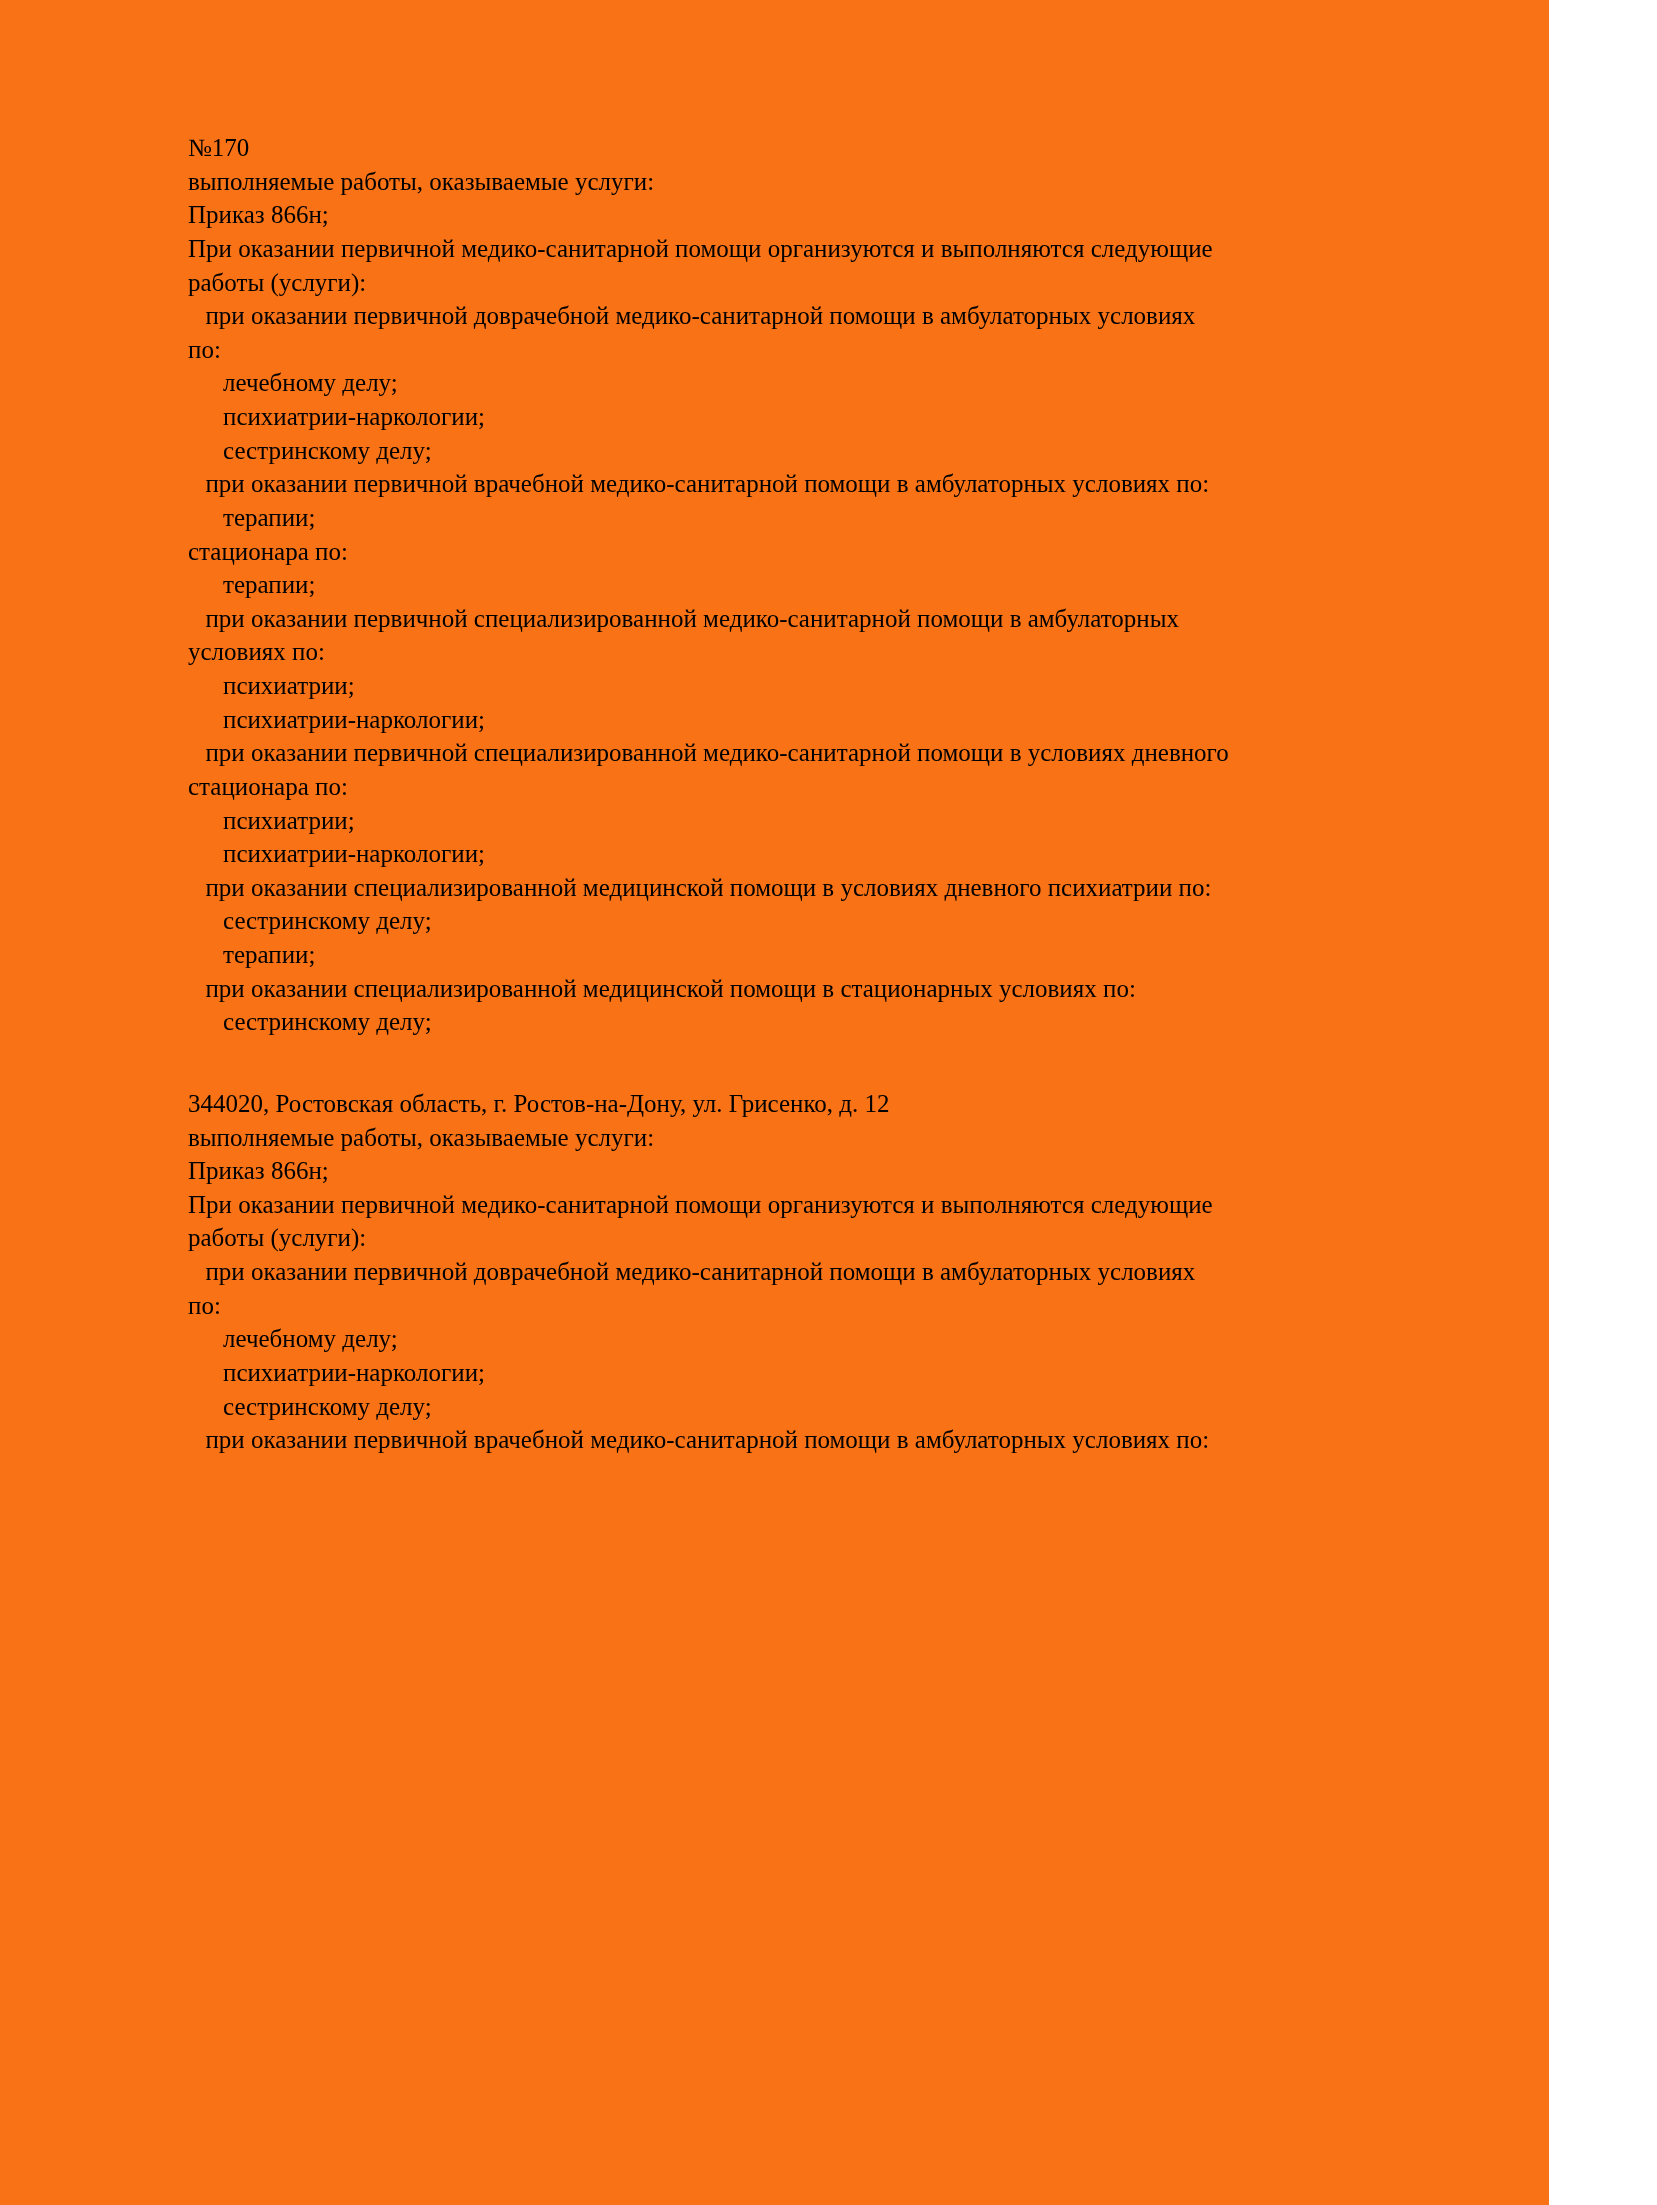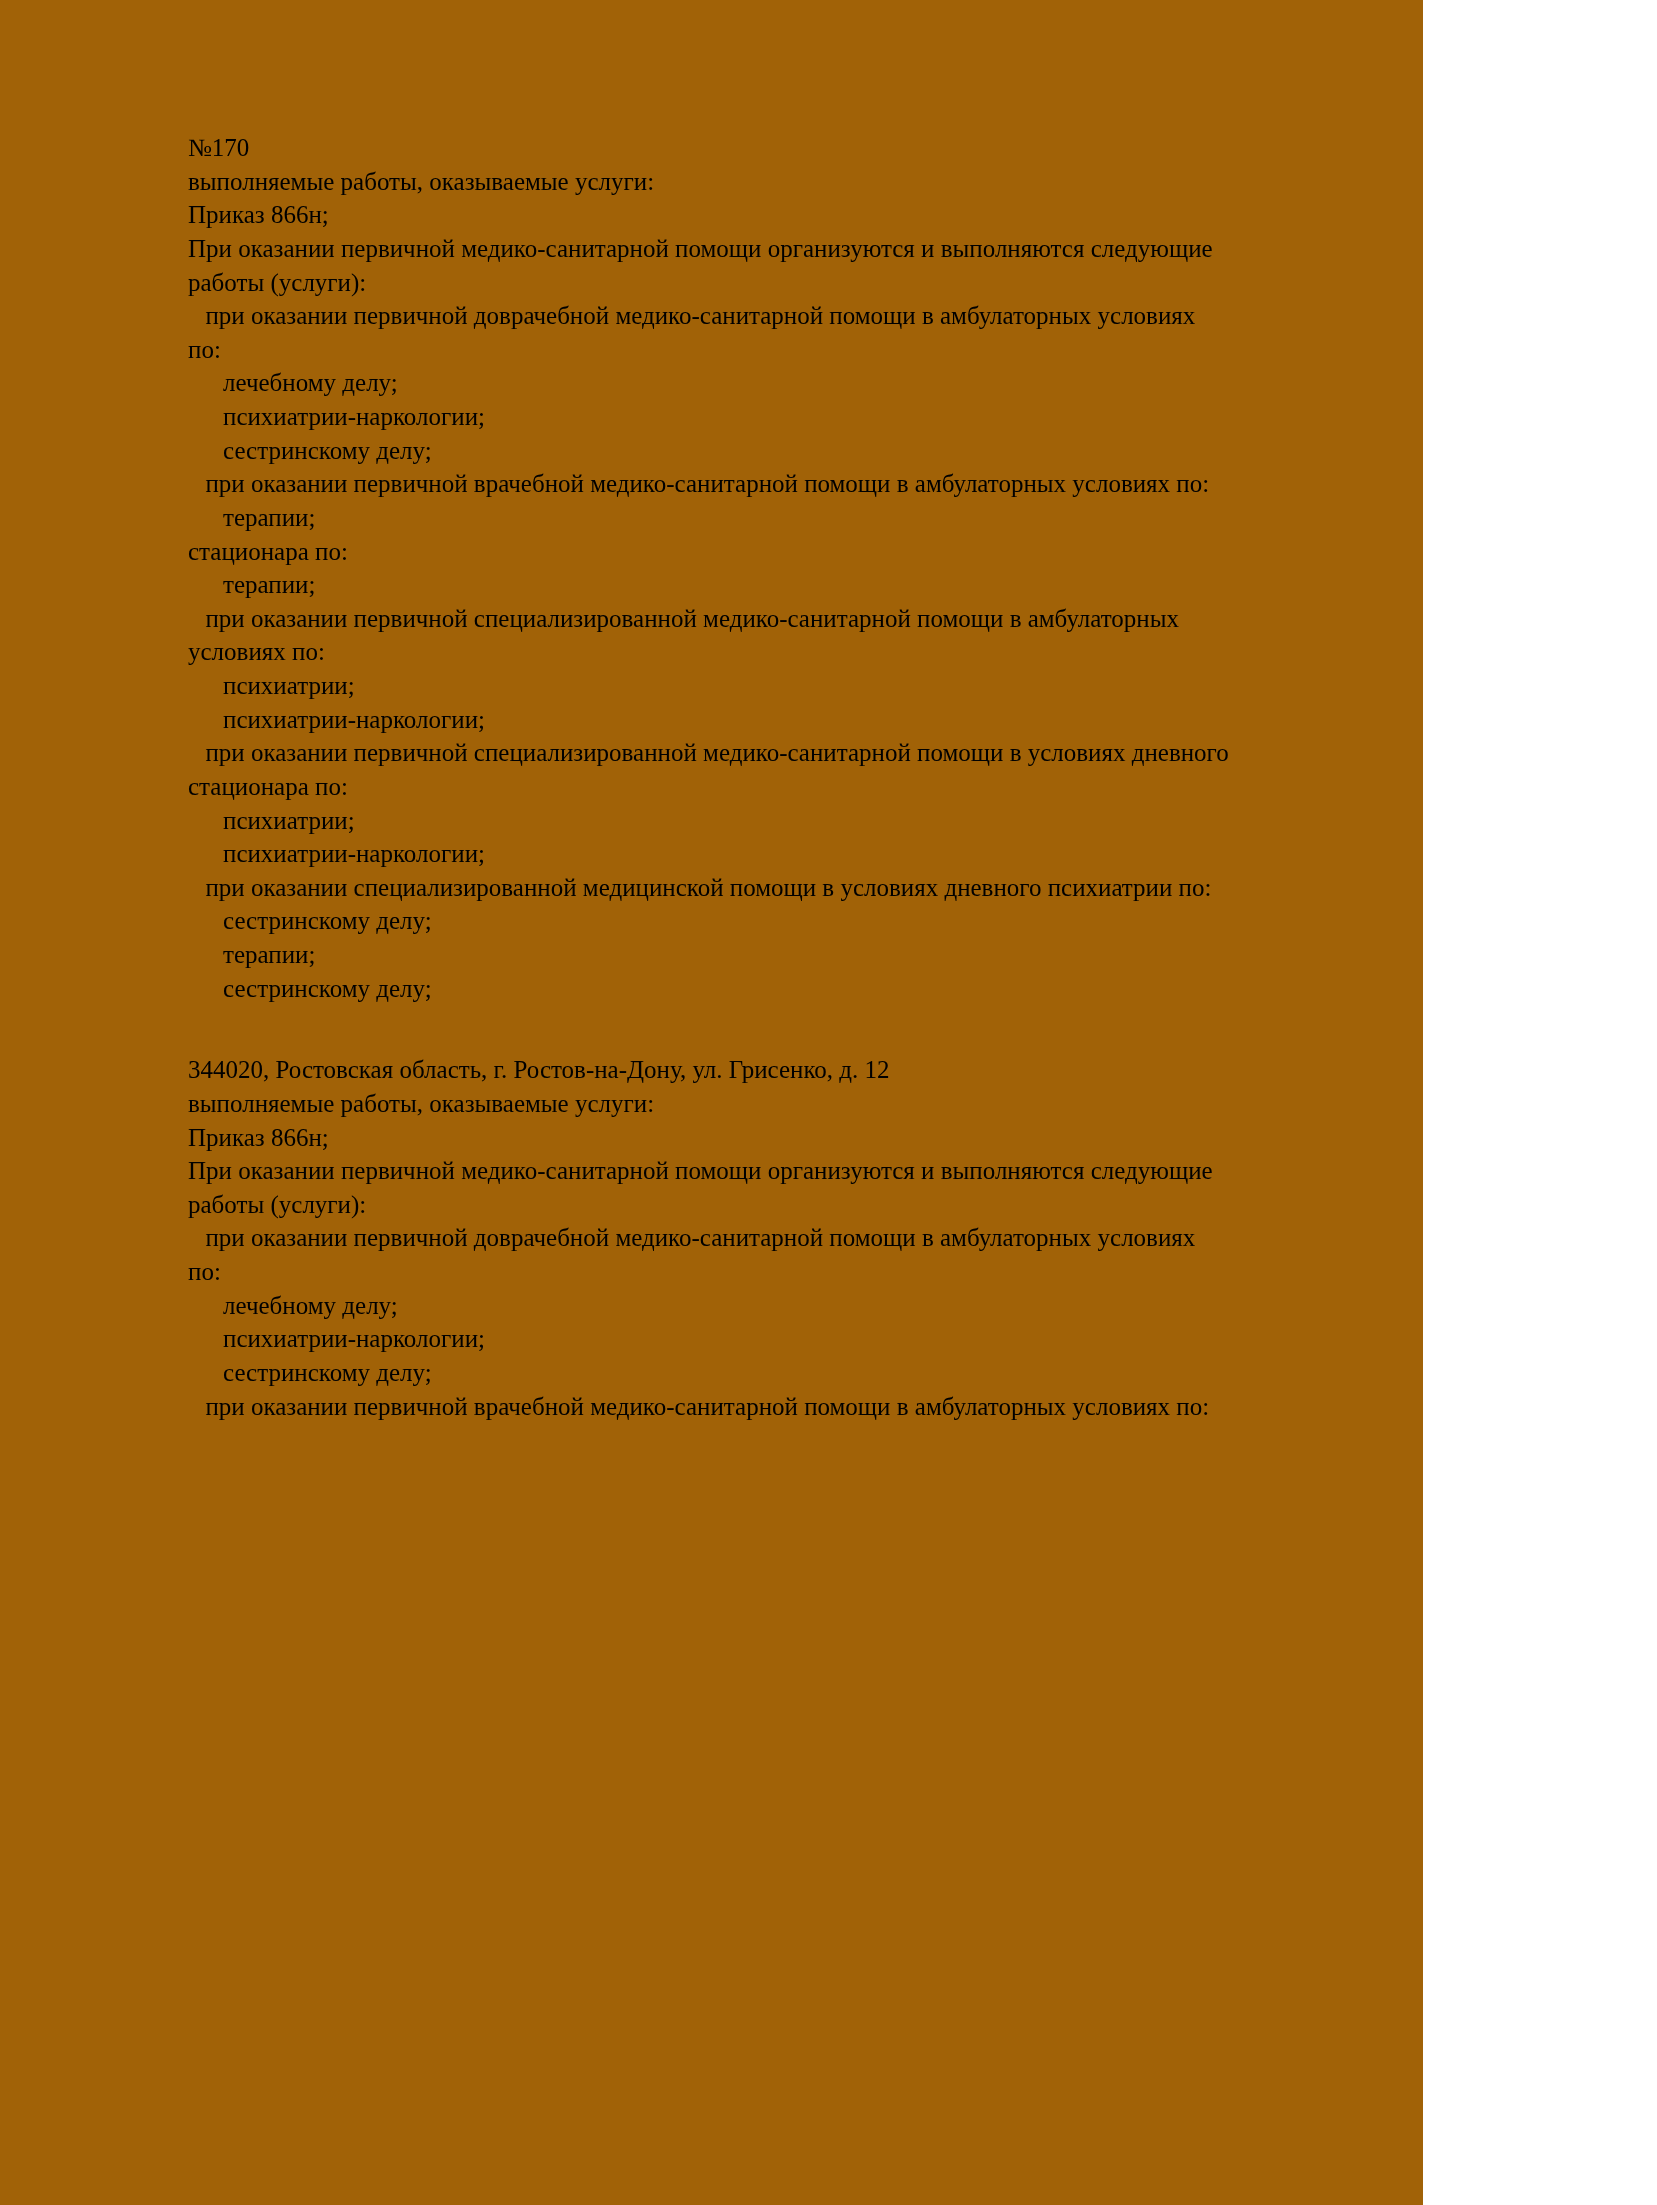--- a/index.html
+++ b/index.html
@@ -5,25 +5,25 @@
   html, body {
     margin: 0;
     padding: 0;
     background: #ffffff;
   }
   body {
     font-family: "Liberation Serif", "DejaVu Serif", serif;
     color: #000000;
   }
   .page {
-    width: 1423px;
+    width: 1549px;
     height: 2205px;
     box-sizing: border-box;
     padding: 131px 180px 80px 188px;
-    background: #a16207;
+    background: #f97316;
     position: relative;
   }
   .doc {
     font-size: 25px;
     line-height: 1.345;
   }
   .line {
     white-space: pre-wrap;
     text-indent: 0;
   }
@@ -60,20 +60,21 @@
       <div class="line ind-0">условиях по:</div>
       <div class="line ind-2">психиатрии;</div>
       <div class="line ind-2">психиатрии-наркологии;</div>
       <div class="line ind-1">при оказании первичной специализированной медико-санитарной помощи в условиях дневного</div>
       <div class="line ind-0">стационара по:</div>
       <div class="line ind-2">психиатрии;</div>
       <div class="line ind-2">психиатрии-наркологии;</div>
       <div class="line ind-1">при оказании специализированной медицинской помощи в условиях дневного психиатрии по:</div>
       <div class="line ind-2">сестринскому делу;</div>
       <div class="line ind-2">терапии;</div>
+      <div class="line ind-1">при оказании специализированной медицинской помощи в стационарных условиях по:</div>
       <div class="line ind-2">сестринскому делу;</div>
     </div>
 
     <div class="spacer"></div>
 
     <div class="block">
       <div class="line ind-0">344020, Ростовская область, г. Ростов-на-Дону, ул. Грисенко, д. 12</div>
       <div class="line ind-0">выполняемые работы, оказываемые услуги:</div>
       <div class="line ind-0">Приказ 866н;</div>
       <div class="line ind-0">При оказании первичной медико-санитарной помощи организуются и выполняются следующие</div>

